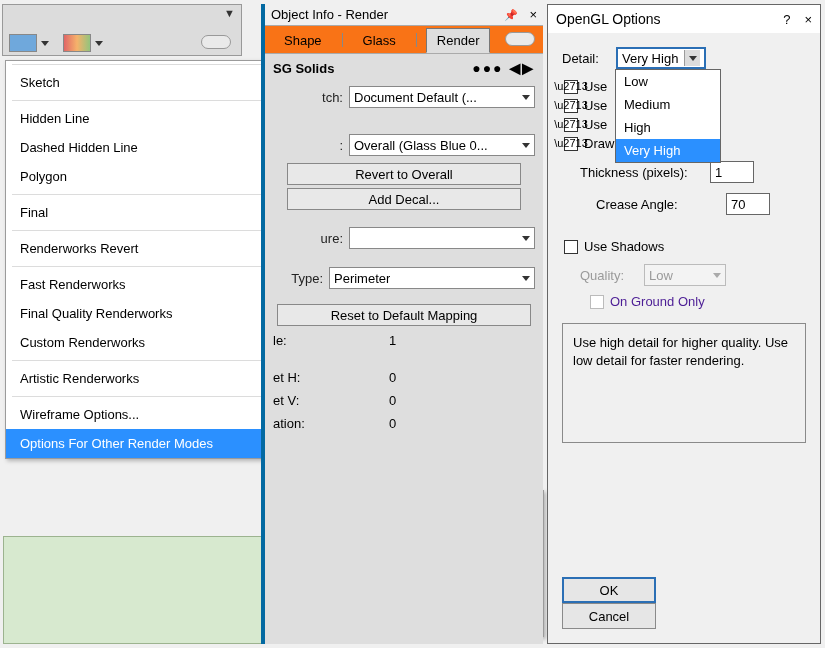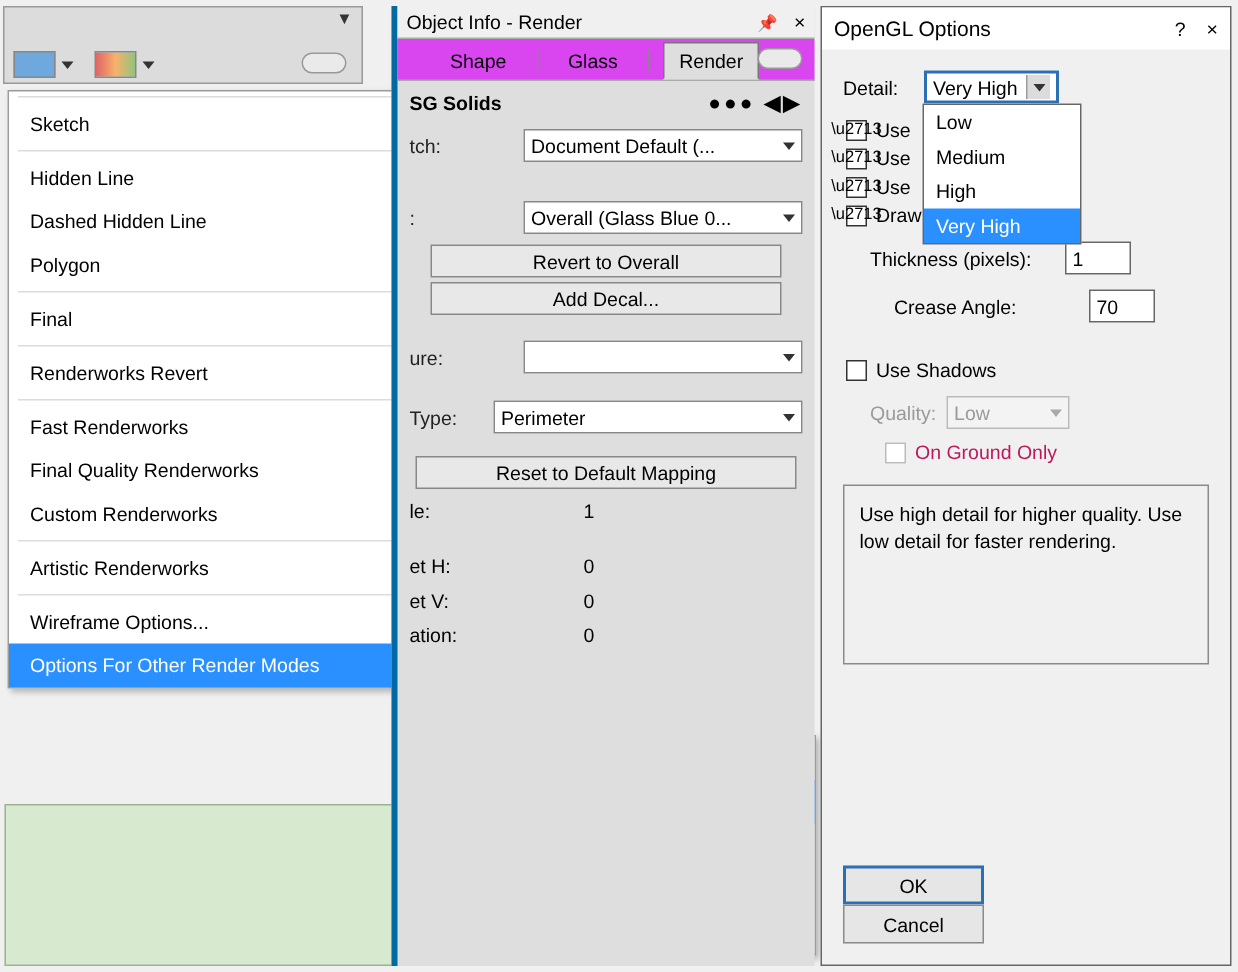--- a/index.html
+++ b/index.html
@@ -26,31 +26,31 @@
 .tb-strip .dd { width:0;height:0;border-left:4px solid transparent;border-right:4px solid transparent;border-top:5px solid #333; }
 .tb-strip .bar { position:absolute; top:2px; right:6px; font-size:11px; color:#333;}
 
 
 .canvas-bg { position:absolute; left:3px; top:536px; width:260px; height:108px; background:#d7e9cf; border:1px solid #9cb38f; }
 
 
 .oip { position:absolute; left:261px; top:4px; width:282px; height:640px; background:#dedede; border-left:4px solid #0369a1; }
 .oip-title { height:22px; background:#f0f0f0; border-bottom:1px solid #aaa; display:flex; justify-content:space-between; align-items:center; padding:0 6px; font-size:13px; }
 .oip-close { font-family:Arial; }
-.oip-tabs { height:28px; display:flex; align-items:flex-end; gap:5px; padding-left:24px; background:#d946ef; border-bottom:1px solid #aaa; position:relative; }
+.oip-tabs { height:28px; display:flex; align-items:flex-end; gap:5px; padding-left:8px; background:#f97316; border-bottom:1px solid #aaa; position:relative; }
 .tab { padding:4px 10px; border:1px solid transparent; }
 .tab.active { background:#dedede; border:1px solid #777; border-bottom:1px solid #dedede; }
 .tab-div { width:1px; height:14px; background:#888; align-self:center; margin:0 4px; }
 .oip-pill { position:absolute; right:8px; top:6px; width:30px; height:14px; border-radius:7px; background:#eaeaea; border:1px solid #999; }
 
 .oip-head { padding:6px 8px; font-weight:600; display:flex; justify-content:space-between; align-items:center; }
 .oip-head .dots { letter-spacing:2px; font-size:14px; }
 
 .form-row { display:flex; align-items:center; padding:4px 8px; gap:6px; }
-.form-row label { width:70px; color:#222; }
+.form-row label { width:70px; text-align:right; color:#222; }
 .combo { flex:1; height:22px; background:#fff; border:1px solid #888; display:flex; align-items:center; justify-content:space-between; padding:0 4px; }
 .combo .cv { white-space:nowrap; overflow:hidden; text-overflow:ellipsis; }
 .combo .car { width:0;height:0;border-left:4px solid transparent;border-right:4px solid transparent;border-top:5px solid #333; margin-left:4px; }
 
 .wide-btn { margin:3px 22px; height:22px; background:#e8e8e8; border:1px solid #888; display:flex; align-items:center; justify-content:center; }
 
 .val-row { display:flex; padding:4px 8px; }
 .val-row .lbl { width:104px; text-align:left; }
 .val-row .n { margin-left:12px; }
 
@@ -70,26 +70,26 @@
 .detail-drop { width:90px; height:22px; border:2px solid #2b6fb5; background:#fff; display:flex; align-items:center; justify-content:space-between; padding:0 4px; }
 .detail-drop .car { width:16px; height:16px; background:#dcdcdc; display:flex; align-items:center; justify-content:center; border-left:1px solid #9b9b9b; }
 .detail-drop .car::after { content:""; width:0;height:0;border-left:4px solid transparent;border-right:4px solid transparent;border-top:5px solid #333; }
 
 .drop-list { position:absolute; left:67px; top:36px; width:106px; background:#fff; border:1px solid #666; z-index:30; }
 .drop-opt { padding:4px 8px; }
 .drop-opt.sel { background:#2b90ff; color:#fff; }
 
 .chk-row { display:flex; align-items:center; gap:6px; margin:4px 0 4px 2px; }
 .chk-row .box { width:14px; height:14px; border:1px solid #333; background:#fff; display:flex; align-items:center; justify-content:center; font-size:11px; line-height:1; }
-.chk-row.disabled { color:#be185d; }
+.chk-row.disabled { color:#4c1d95; }
 .chk-row.disabled .box { border-color:#bbb; }
 
 .num-input { width:44px; height:22px; border:1px solid #666; background:#fff; padding:0 4px; display:flex; align-items:center; }
 
-.q-row { display:flex; align-items:center; gap:7px; margin:10px 0 8px 18px; color:#9a9a9a; }
+.q-row { display:flex; align-items:center; gap:20px; margin:10px 0 8px 18px; color:#9a9a9a; }
 .q-combo { width:82px; height:22px; border:1px solid #bbb; background:#f3f3f3; display:flex; align-items:center; justify-content:space-between; padding:0 4px; }
 .q-combo .car { width:0;height:0;border-left:4px solid transparent;border-right:4px solid transparent;border-top:5px solid #aaa; }
 
 .hint-box { margin:14px 0 0 0; border:1px solid #8a8a8a; background:#f0f0f0; padding:10px; height:120px; font-size:13px; line-height:1.35; }
 
 .dlg-btns { position:absolute; bottom:14px; left:0; right:0; display:flex; justify-content:space-around; padding:0 14px;flex-direction:column; }
 .dlg-btn { width:94px; height:26px; background:#e6e6e6; border:1px solid #8a8a8a; display:flex; align-items:center; justify-content:center; }
 .dlg-btn.primary { border:2px solid #2b6fb5; }
 </style>
 </head>

